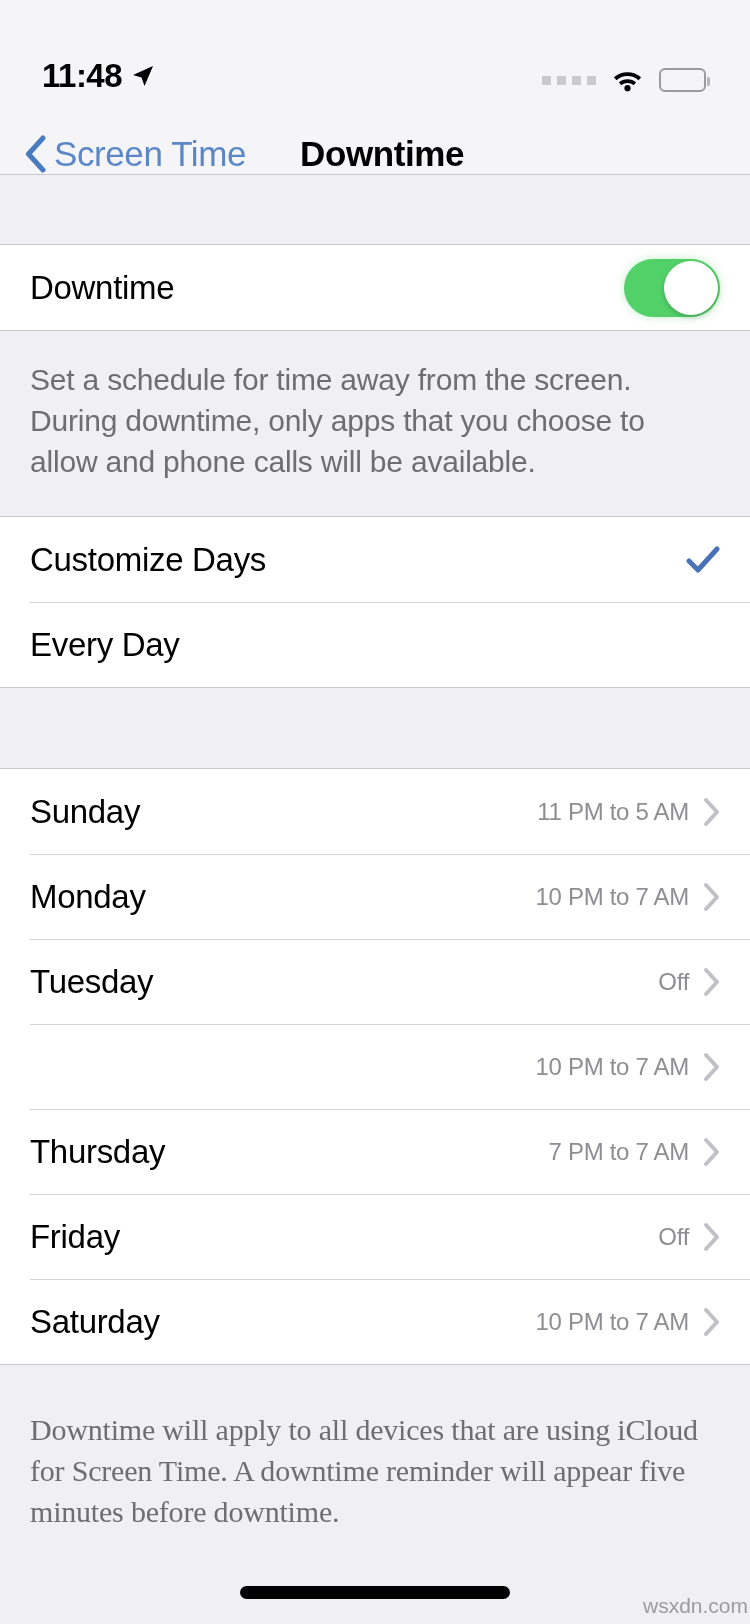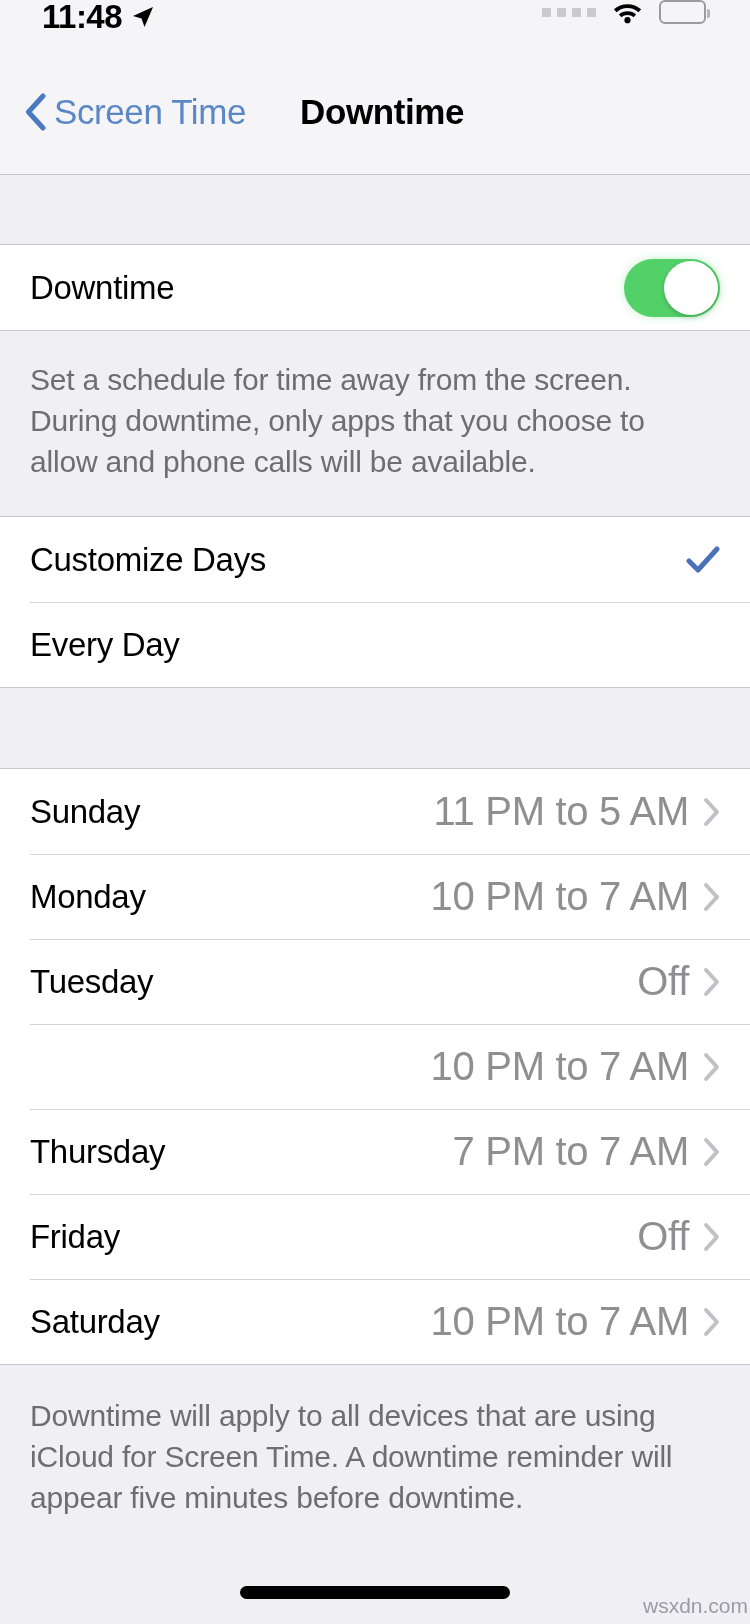--- a/index.html
+++ b/index.html
@@ -13,21 +13,21 @@
     position:relative;
     width:750px; height:1624px;
     background:#EFEFF4;
     display:flex; flex-direction:column;
   }
 
   
   .statusbar {
     height:92px;
     background:#F5F5F7;
-    display:flex; align-items:flex-start;
+    display:flex; align-items:flex-end;
     padding:0 44px 0 42px;
     flex:0 0 auto;
     position:relative;
   }
   .sb-left { display:flex; align-items:center; gap:9px; }
   .sb-time {
     font-size:33px; font-weight:bold; color:#000;
     letter-spacing:-0.5px; line-height:1;
   }
   .sb-loc { display:block; width:24px; height:24px; }
@@ -46,21 +46,21 @@
     content:""; position:absolute; right:-6px; top:7px;
     width:3px; height:9px; background:#b5b5ba; border-radius:0 2px 2px 0;
   }
   .batt-fill { height:100%; background:#000; border-radius:3px; }
 
   
   .navbar {
     height:83px;
     background:#F5F5F7;
     border-bottom:1px solid #C8C7CC;
-    display:flex; align-items:flex-start;
+    display:flex; align-items:flex-end;
     padding:0 24px;
     flex:0 0 auto;
     position:relative;
   }
   .back {
     display:flex; align-items:center; gap:8px;
     cursor:pointer;
   }
   .chev-back { width:22px; height:38px; display:block; }
   .back-label {
@@ -95,21 +95,21 @@
     content:""; position:absolute; left:30px; right:0; top:0;
     height:1px; background:#D3D3D8;
   }
   .row-title {
     font-size:33px; color:#000; letter-spacing:-0.3px;
   }
   .row-right {
     margin-left:auto; display:flex; align-items:center; gap:14px;
   }
   .row-detail {
-    font-size:40px; color:#8E8E93; letter-spacing:-0.3px;
+    font-size:24px; color:#8E8E93; letter-spacing:-0.3px;
   }
   .chev-r { width:17px; height:30px; display:block; flex:0 0 auto; }
   .check { width:34px; height:30px; display:block; }
 
   
   .toggle {
     width:96px; height:58px; border-radius:29px;
     background:#53D169; position:relative;
     box-shadow:0 0 10px rgba(83,209,105,0.35);
     cursor:pointer;
@@ -122,21 +122,21 @@
   }
 
   
   .footer-text {
     padding:28px 30px 34px 30px;
     font-size:30px; line-height:41px;
     color:#6D6D72; letter-spacing:-0.2px;
     background:#EFEFF4;
     border-radius:26px;
   }
-  .footer-top { padding-top:30px; }
+  .footer-top { padding-top:44px;font-family:Liberation Serif, serif; }
 
   
   .homebar-wrap {
     flex:0 0 auto; height:70px;
     display:flex; align-items:center; justify-content:center;
     background:#EFEFF4; position:relative;
   }
   .homebar {
     width:270px; height:13px; border-radius:7px; background:#000;
     margin-top:6px;

